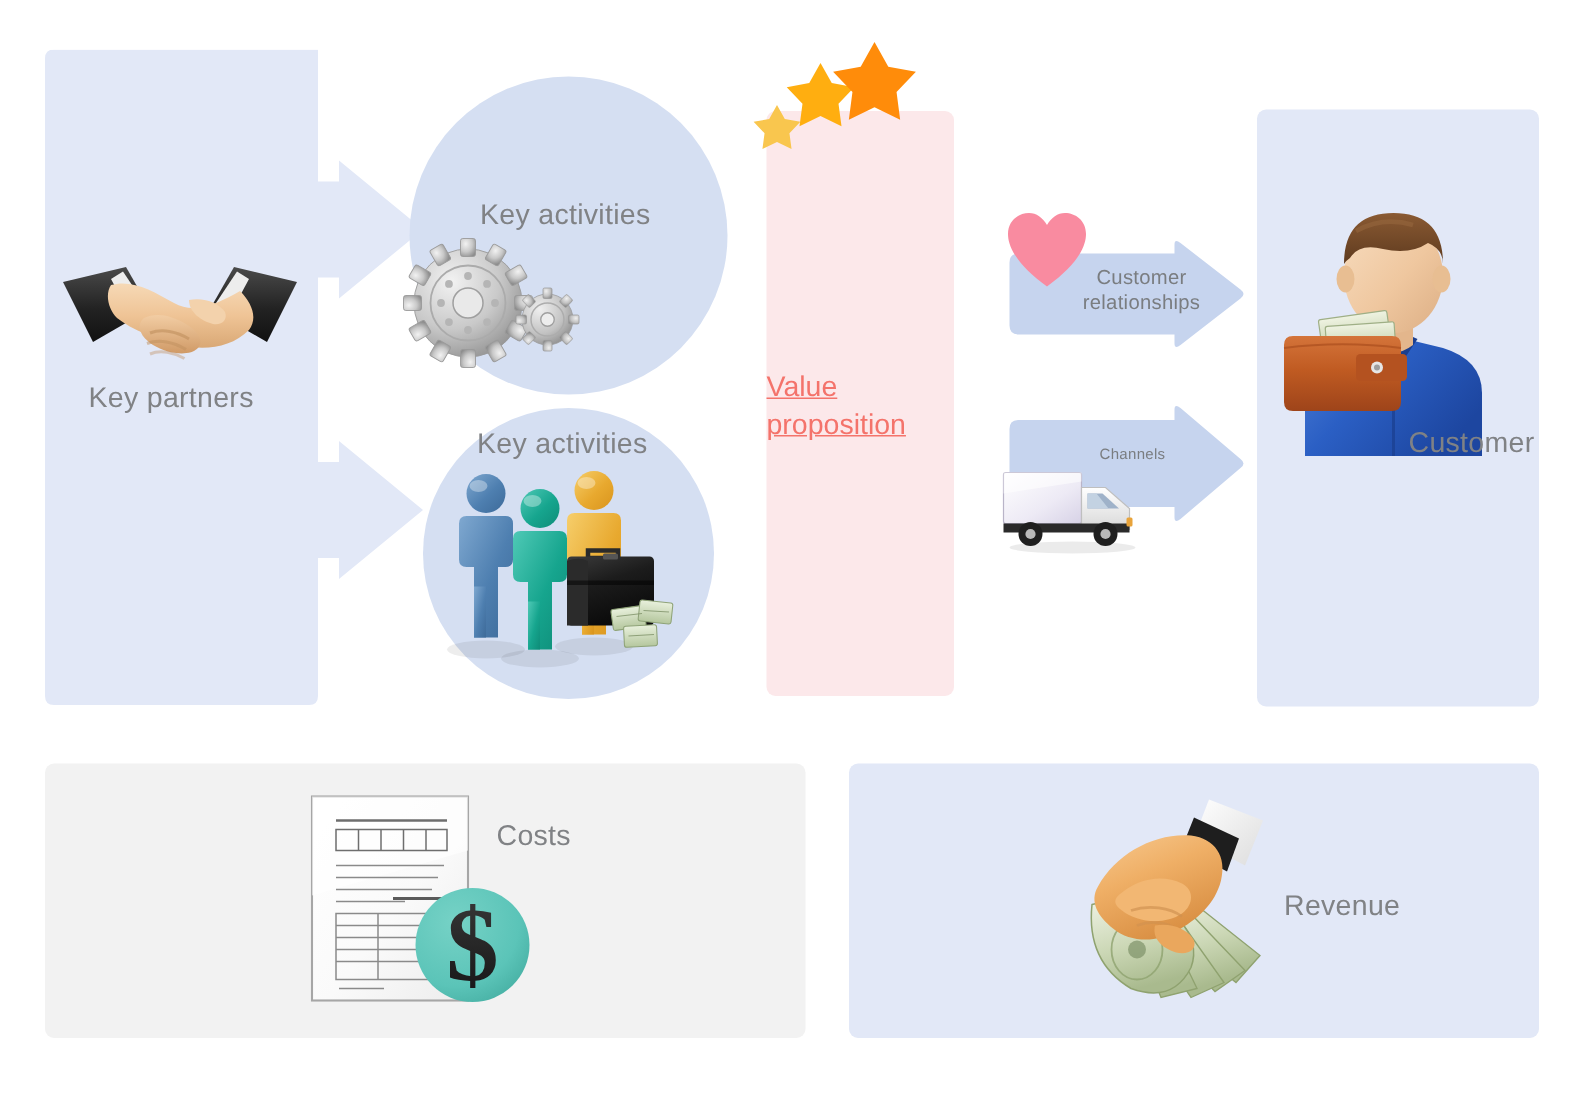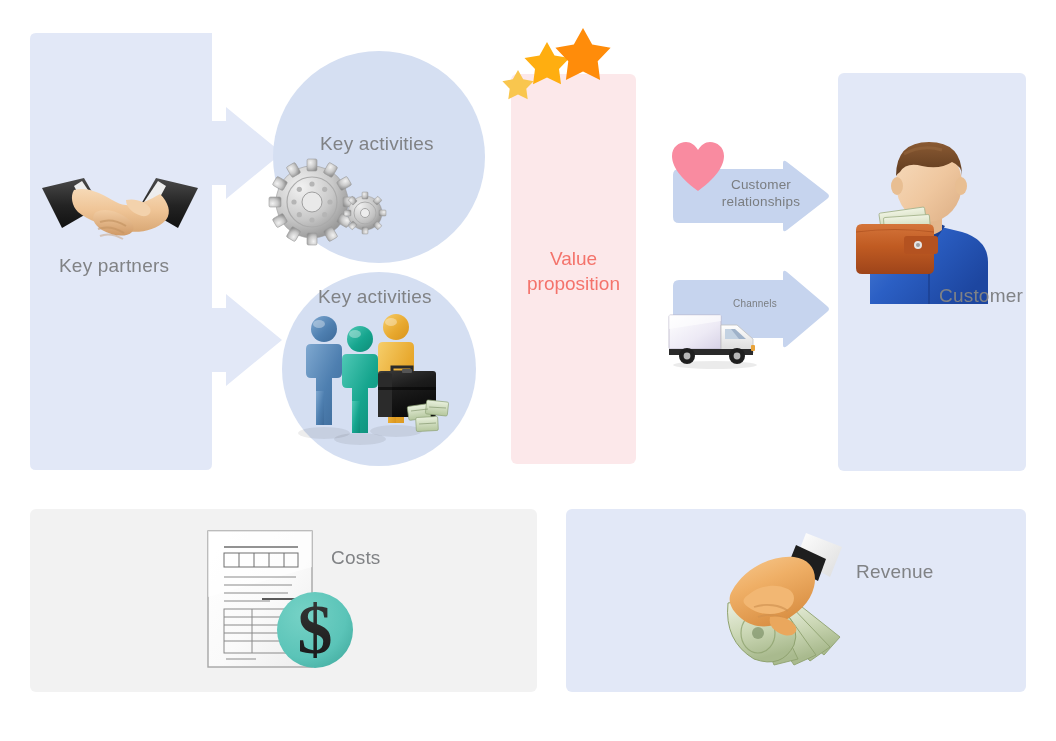--- a/index.html
+++ b/index.html
@@ -18,23 +18,24 @@
     font-size:19px;
     letter-spacing:.2px;
     white-space:nowrap;
     user-select:none;
   }
   .label.small{font-size:13.5px;line-height:17px;color:#7a7d80;text-align:center;white-space:normal;}
   .vp-label{
     position:absolute;
     color:#F4736B;
     font-size:19px;
-    text-align:center;
+    text-align:left;
     line-height:25px;
     white-space:nowrap;
+    text-decoration:underline;
   }
   .circle{position:absolute;border-radius:50%;}
   svg{display:block;overflow:visible;}
   .art{position:absolute;}
 </style>
 </head>
 <body>
 
 <div id="canvas">
 
@@ -454,15 +455,15 @@
     <path d="M18,58 C30,36 56,22 80,24 C96,26 104,38 100,54 C96,70 84,80 70,88
              C58,95 40,96 28,86 C18,78 12,68 18,58 Z" fill="url(#handG)"></path>
 
     <path d="M34,62 C46,52 62,50 74,56 C82,60 82,70 74,76 C62,84 44,82 34,74 C28,70 28,66 34,62 Z" fill="#F2B773"></path>
     <path d="M40,74 C52,70 66,72 74,78" stroke="#CE9050" stroke-width="1.8" fill="none" opacity=".65"></path>
     <path d="M44,84 C54,80 66,82 72,88" stroke="#CE9050" stroke-width="1.8" fill="none" opacity=".5"></path>
 
     <path d="M56,84 C66,82 78,86 82,94 C84,100 78,104 70,102 C60,99 54,92 56,84 Z" fill="#EAA75D"></path>
   </svg>
 
-  <div class="label" style="left:856px;top:561px;">Revenue</div>
+  <div class="label" style="left:856px;top:594px;">Revenue</div>
 
 </div>
 
 </body></html>

